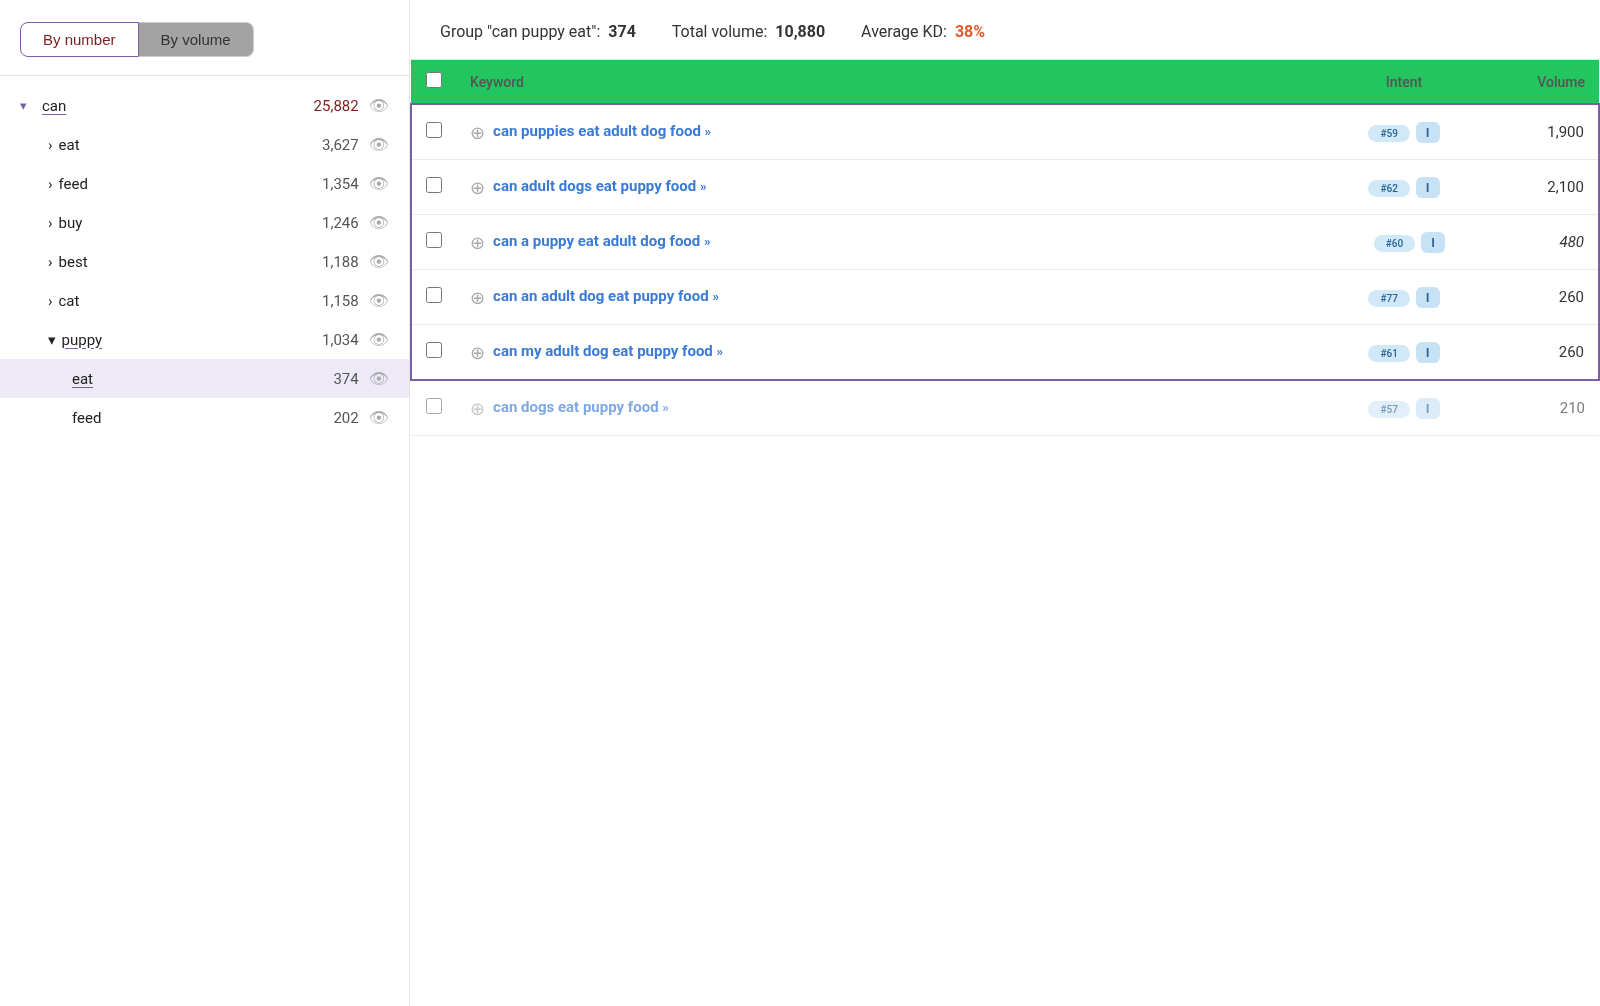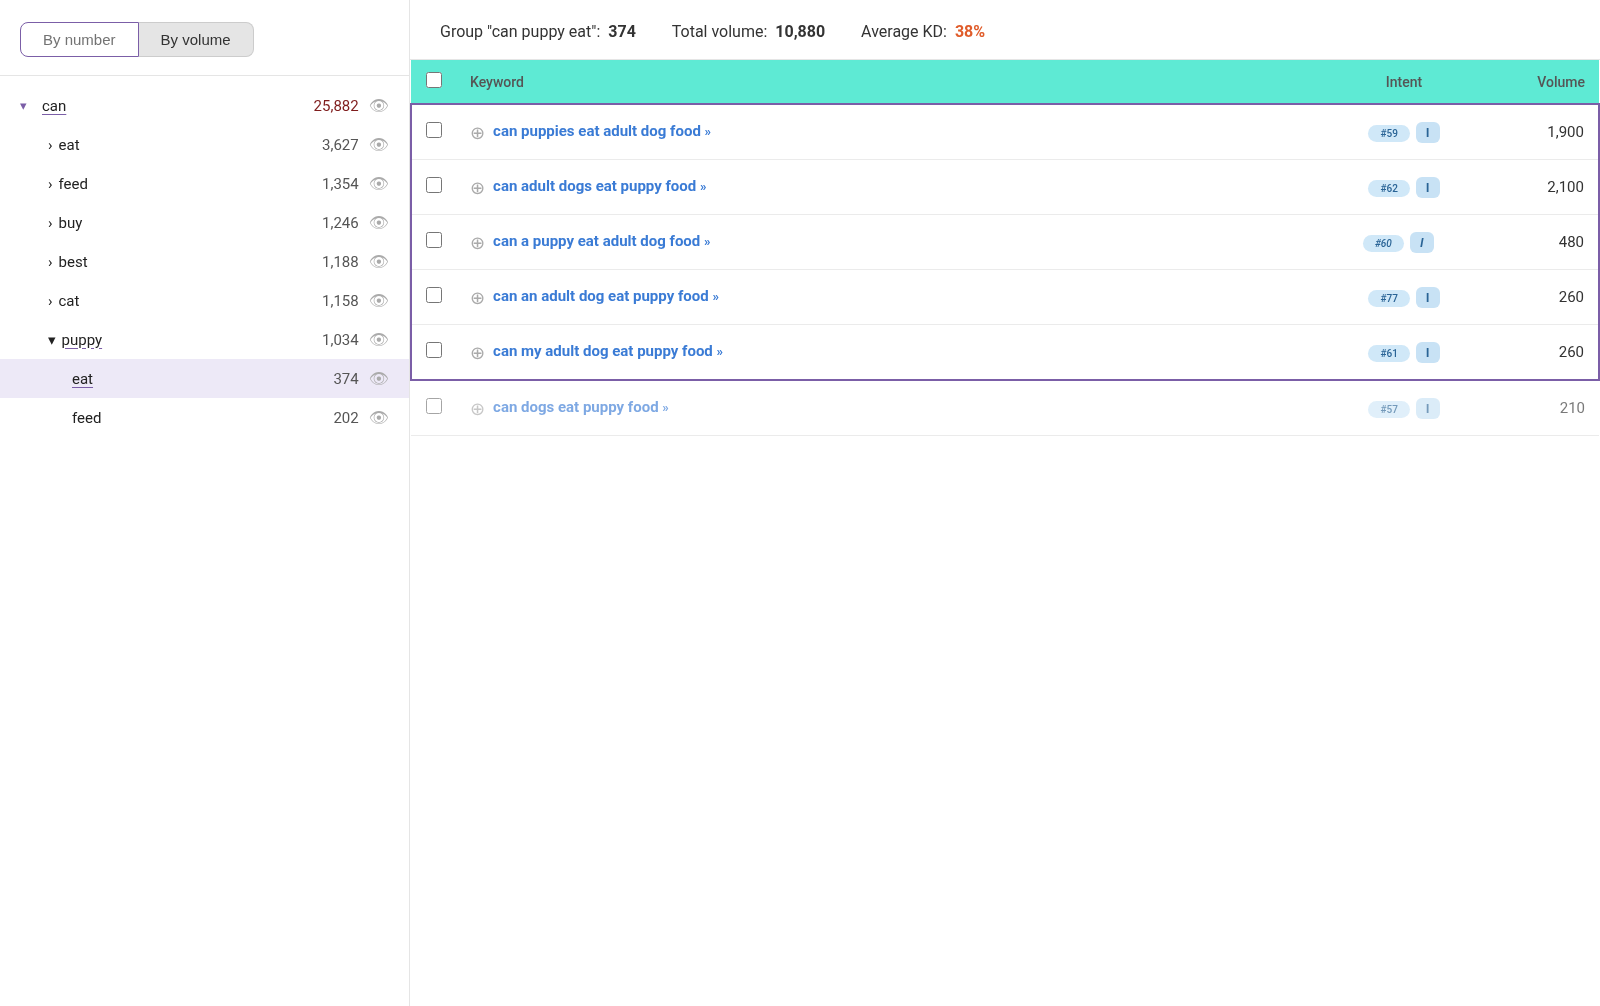--- a/index.html
+++ b/index.html
@@ -29,36 +29,36 @@
       padding: 22px 20px 18px 20px;
       border-bottom: 1px solid #e5e5e5;
       display: flex;
       gap: 0;
     }
     .tab-btn {
       padding: 8px 22px;
       font-size: 15px;
       font-weight: 500;
       border: 1.5px solid #ccc;
-      background: #e5e5e5;
+      background: #a3a3a3;
       cursor: pointer;
       color: #333;
       border-radius: 0;
     }
     .tab-btn:first-child {
       border-radius: 8px 0 0 8px;
     }
     .tab-btn:last-child {
       border-radius: 0 8px 8px 0;
       border-left: none;
     }
     .tab-btn.active {
       background: #fff;
       border-color: #7b5ea7;
-      color: #737373;
+      color: #7f1d1d;
       border-width: 1.5px;
       z-index: 1;
     }
     .tab-btn:first-child.active {
       border-right-color: #7b5ea7;
     }
     .sidebar-list {
       flex: 1;
       overflow-y: auto;
       padding: 10px 0;
@@ -161,21 +161,21 @@
     
     .table-wrap {
       flex: 1;
       overflow-y: auto;
     }
     table {
       width: 100%;
       border-collapse: collapse;
     }
     thead tr {
-      background: #5eead4;
+      background: #22c55e;
     }
     thead th {
       padding: 12px 14px;
       font-size: 14px;
       font-weight: 500;
       color: #555;
       text-align: left;
       border-bottom: 1px solid #ddd;
     }
     thead th.col-volume {
@@ -386,22 +386,22 @@
               <td class="volume-cell" style="border-top: none; border-bottom: none; border-right: 2.5px solid rgb(123, 94, 167);">2,100</td>
             </tr>
             <tr style="background: rgb(255, 255, 255);">
               <td class="checkbox-cell" style="border-top: none; border-bottom: none; border-left: 2.5px solid rgb(123, 94, 167);"><input type="checkbox" class="row-checkbox" style=""></td>
               <td style="border-top: none; border-bottom: none;">
                 <div class="keyword-cell">
                   <span class="plus-icon">⊕</span>
                   <a class="keyword-link" href="#">can a puppy eat adult dog food <span class="chevron-right">»</span></a>
                 </div>
               </td>
-              <td style="text-align: left; white-space: nowrap; border-top: none; border-bottom: none; font-style: italic;"><span class="rank-badge">#60</span><span class="intent-badge" style="margin-left: 6px;">I</span></td>
-              <td class="volume-cell" style="border-top: none; border-bottom: none; border-right: 2.5px solid rgb(123, 94, 167);">480</td>
+              <td style="text-align: right; white-space: nowrap; border-top: none; border-bottom: none;"><span class="rank-badge">#60</span><span class="intent-badge" style="margin-left: 6px;">I</span></td>
+              <td class="volume-cell" style="border-top: none; border-bottom: none; border-right: 2.5px solid rgb(123, 94, 167); font-style: italic;">480</td>
             </tr>
             <tr style="background: rgb(255, 255, 255);">
               <td class="checkbox-cell" style="border-top: none; border-bottom: none; border-left: 2.5px solid rgb(123, 94, 167);"><input type="checkbox" class="row-checkbox" style=""></td>
               <td style="border-top: none; border-bottom: none;">
                 <div class="keyword-cell">
                   <span class="plus-icon">⊕</span>
                   <a class="keyword-link" href="#">can an adult dog eat puppy food <span class="chevron-right">»</span></a>
                 </div>
               </td>
               <td style="text-align: center; white-space: nowrap; border-top: none; border-bottom: none;"><span class="rank-badge">#77</span><span class="intent-badge" style="margin-left: 6px;">I</span></td>

